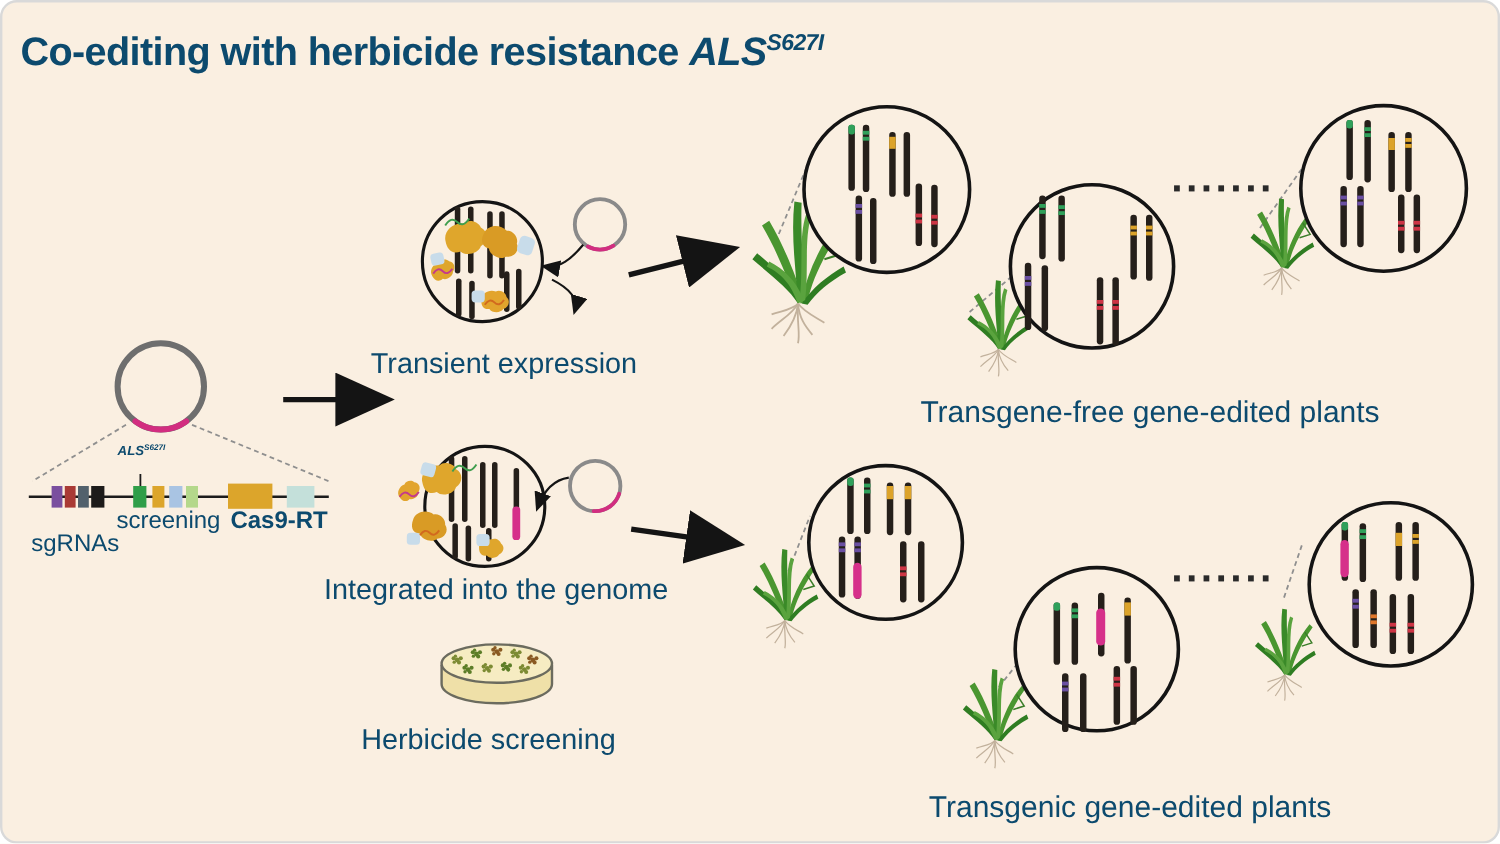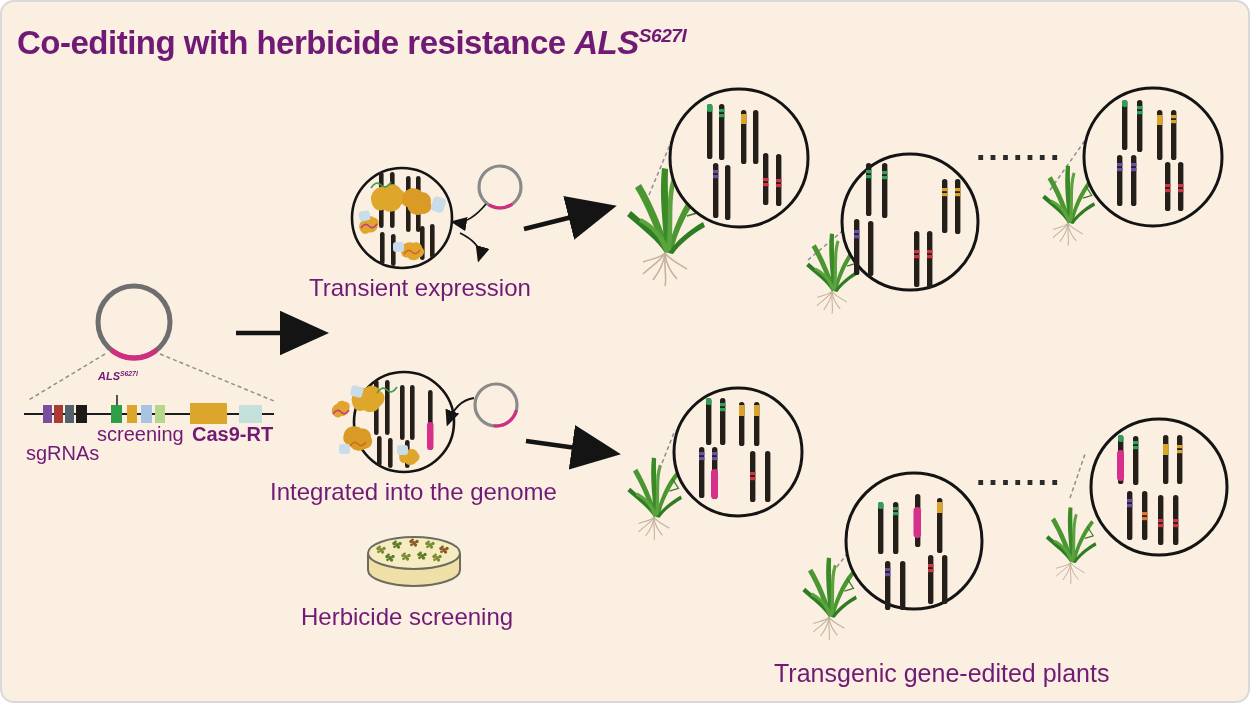--- a/index.html
+++ b/index.html
@@ -1,18 +1,18 @@
 <!DOCTYPE html>
 <html><head>
 <meta charset="utf-8">
 <style>
   html,body{margin:0;padding:0;background:#ffffff;font-family:"Liberation Sans",sans-serif;}
   .frame{position:relative;width:1246px;height:699px;background:#faefe1;border:2px solid #d9d9d9;
          border-radius:14px;overflow:hidden;}
-  .abs{position:absolute;white-space:nowrap;color:#701a75;}
+  .abs{position:absolute;white-space:nowrap;color:#0c4a6e;}
   .title{left:15px;top:22px;font-size:33px;font-weight:700;letter-spacing:-0.5px;}
   .title .gene{font-style:italic;}
   .sup{font-style:italic;font-weight:700;font-size:0.58em;position:relative;top:-0.62em;}
   .lbl{font-size:24px;font-weight:400;}
   .lbl-sm{font-size:20px;font-weight:400;}
   .als{font-size:11px;font-weight:700;font-style:italic;}
   .dots{font-size:34px;font-weight:700;letter-spacing:1px;color:#2a2a2a;line-height:34px;}
   svg{position:absolute;left:0;top:0;}
   .ch{fill:#251f1a;}
   .cellc{fill:#faefe1;stroke:#141414;stroke-width:2.6;}
@@ -333,22 +333,23 @@
 
 
   <div class="abs als" style="left:96px;top:368px;">
     <span>ALS</span><span class="sup" style="font-size:0.62em;">S627I</span>
   </div>
 
   <div class="abs lbl-sm" style="left:24px;top:440px;">sgRNAs</div>
   <div class="abs lbl-sm" style="left:95px;top:421px;">screening</div>
   <div class="abs lbl-sm" style="left:190px;top:421px;font-weight:bold;">Cas9-RT</div>
 
-  <div class="abs lbl" style="left:307px;top:272px;">Transient expression</div>
+  <div class="abs lbl" style="left:307px;top:288px;">Transient expression</div>
   <div class="abs lbl" style="left:268px;top:476px;">Integrated into the genome</div>
   <div class="abs lbl" style="left:299px;top:591px;margin-top:10px;">Herbicide screening</div>
 
   <div class="abs dots" style="left:974px;top:138px;">·······</div>
   <div class="abs dots" style="left:974px;top:463px;">·······</div>
 
+  <div class="abs lbl" style="left:765px;top:328px;font-size:25px;">Transgene-free gene-edited plants</div>
   <div class="abs lbl" style="left:772px;top:657px;font-size:25px;">Transgenic gene-edited plants</div>
 
 </div>
 
 </body></html>

